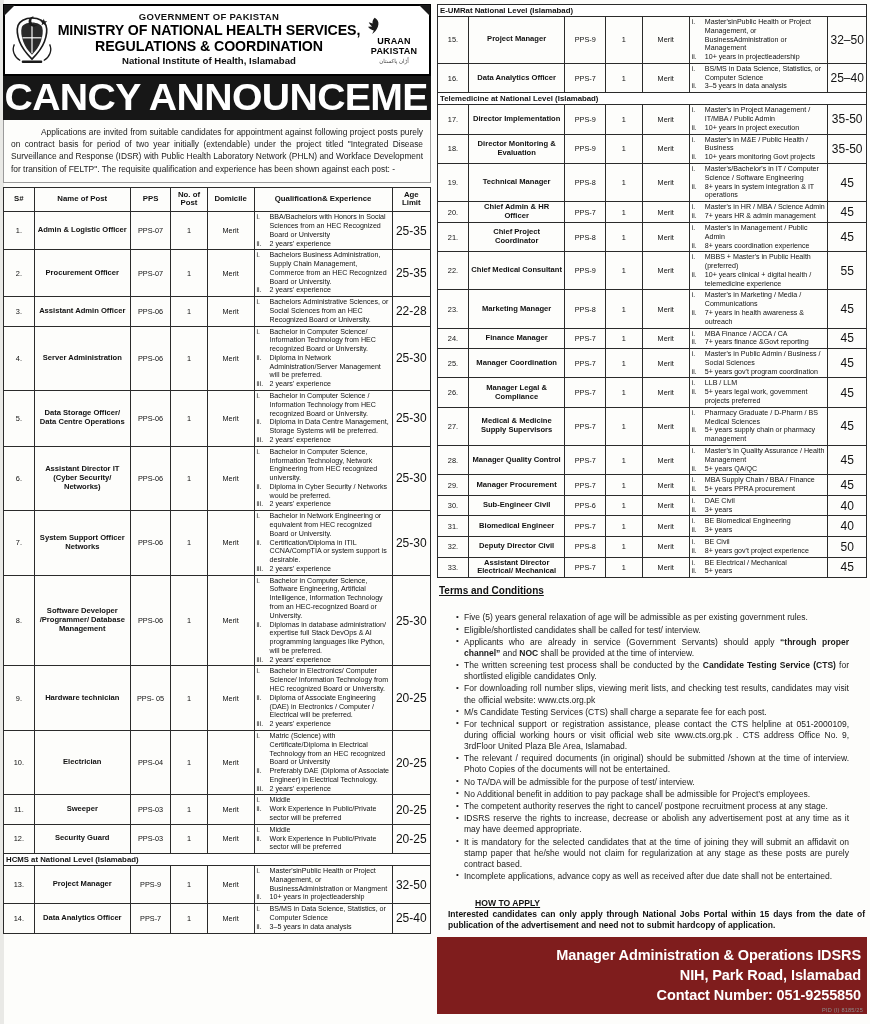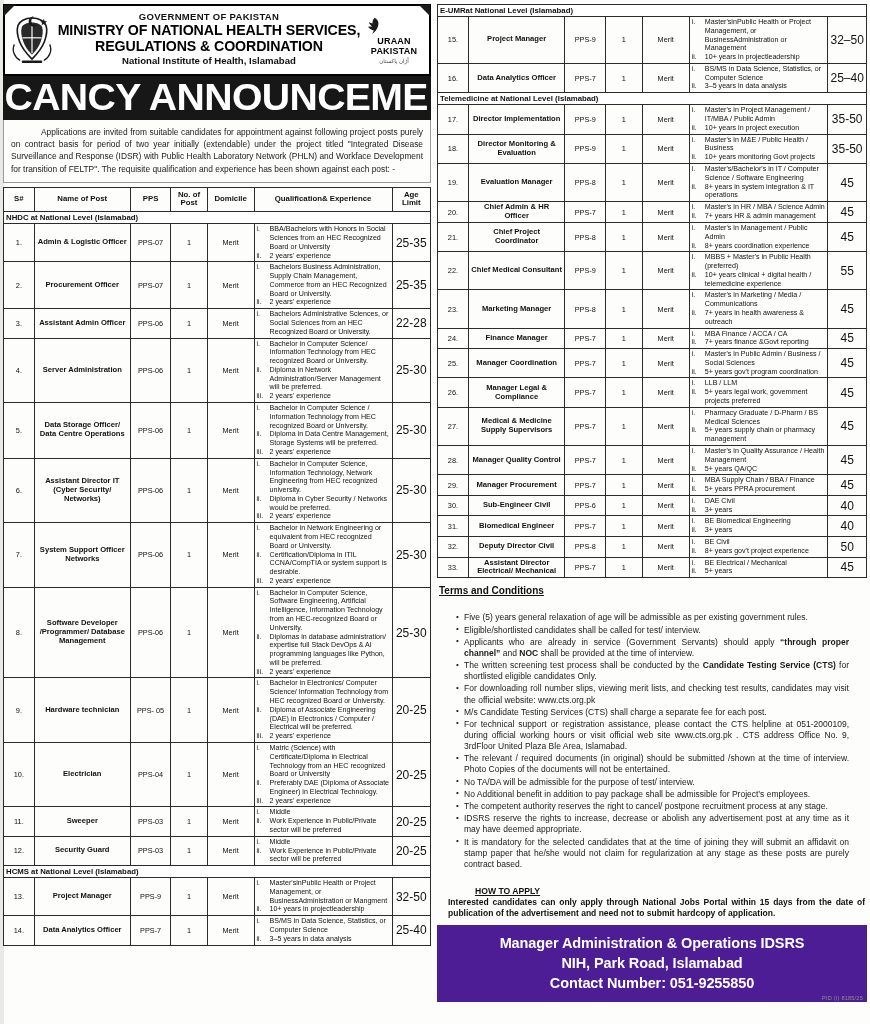--- a/index.html
+++ b/index.html
@@ -154,24 +154,24 @@
     font-size: 8.6px; font-weight: bold; text-decoration: underline;
     margin-top: 3px; color: #111; padding-left: 36px;
   }
   .howto-body {
     font-size: 8.5px; font-weight: bold; line-height: 1.3; text-align: justify;
     padding-left: 9px; color: #111; margin-top: 1px;
   }
 
   
   .footer-box {
-    background: #4c1d95; color: #fff;
+    background: #7f1d1d; color: #fff;
     margin-top: 6px;
     padding: 8px 6px 9px 6px;
-    text-align: center;
+    text-align: right;
     position: relative;
     min-height: 72px;
   }
   .footer-box div {
     font-size: 14.5px; font-weight: bold; line-height: 1.38;
     letter-spacing: -0.1px;
   }
   .pid {
     position: absolute; right: 4px; bottom: 1px;
     font-size: 5.6px; color: #8e8e8e; font-weight: normal; letter-spacing: .2px;
@@ -246,23 +246,20 @@
           <th>Name of Post</th>
           <th>PPS</th>
           <th>No. of Post</th>
           <th>Domicile</th>
           <th>Qualification&amp; Experience</th>
           <th>Age Limit</th>
         </tr>
       </thead>
       <tbody id="tbody-left">
           <tr>
-            <td class="section" colspan="7">NHDC at National Level (Islamabad)</td>
-          </tr>
-          <tr>
             <td class="sn">1.</td>
             <td class="post">Admin &amp; Logistic Officer</td>
             <td class="pps">PPS-07</td>
             <td class="nop">1</td>
             <td class="dom">Merit</td>
             <td class="qual">
               <ol>
                 <li>
                   <span class="rn">i.</span>
                   <span class="qt">BBA/Bachelors with Honors in Social Sciences from an HEC Recognized Board or University</span>
@@ -660,21 +657,21 @@
                 <li>
                   <span class="rn">ii.</span>
                   <span class="qt">10+ years monitoring Govt projects</span>
                 </li>
               </ol>
             </td>
             <td class="age">35-50</td>
           </tr>
           <tr>
             <td class="sn">19.</td>
-            <td class="post">Evaluation Manager</td>
+            <td class="post">Technical Manager</td>
             <td class="pps">PPS-8</td>
             <td class="nop">1</td>
             <td class="dom">Merit</td>
             <td class="qual">
               <ol>
                 <li>
                   <span class="rn">i.</span>
                   <span class="qt">Master's/Bachelor's in IT / Computer Science / Software Engineering</span>
                 </li>
                 <li>
@@ -977,20 +974,21 @@
           <li><span>The written screening test process shall be conducted by the </span><span class="b">Candidate Testing Service (CTS)</span><span> for shortlisted eligible candidates Only.</span></li>
           <li><span>For downloading roll number slips, viewing merit lists, and checking test results, candidates may visit the official website: www.cts.org.pk</span></li>
           <li><span>M/s Candidate Testing Services (CTS) shall charge a separate fee for each post.</span></li>
           <li><span>For technical support or registration assistance, please contact the CTS helpline at 051-2000109, during official working hours or visit official web site www.cts.org.pk . CTS address Office No. 9, 3rdFloor United Plaza Ble Area, Islamabad.</span></li>
           <li><span>The relevant / required documents (in original) should be submitted /shown at the time of interview. Photo Copies of the documents will not be entertained.</span></li>
           <li><span>No TA/DA will be admissible for the purpose of test/ interview.</span></li>
           <li><span>No Additional benefit in addition to pay package shall be admissible for Project’s employees.</span></li>
           <li><span>The competent authority reserves the right to cancel/ postpone recruitment process at any stage.</span></li>
           <li><span>IDSRS reserve the rights to increase, decrease or abolish any advertisement post at any time as it may have deemed appropriate.</span></li>
           <li><span>It is mandatory for the selected candidates that at the time of joining they will submit an affidavit on stamp paper that he/she would not claim for regularization at any stage as these posts are purely contract based.</span></li>
+          <li><span>Incomplete applications, advance copy as well as received after due date shall not be entertained.</span></li>
         </ul>
 
       <div class="howto-title">HOW TO APPLY</div>
       <div class="howto-body">Interested candidates can only apply through National Jobs Portal within 15 days from the date of publication of the advertisement and need not to submit hardcopy of application.</div>
     </div>
 
     <div class="footer-box">
       <div>Manager Administration &amp; Operations IDSRS</div>
       <div>NIH, Park Road, Islamabad</div>
       <div>Contact Number: 051-9255850</div>

